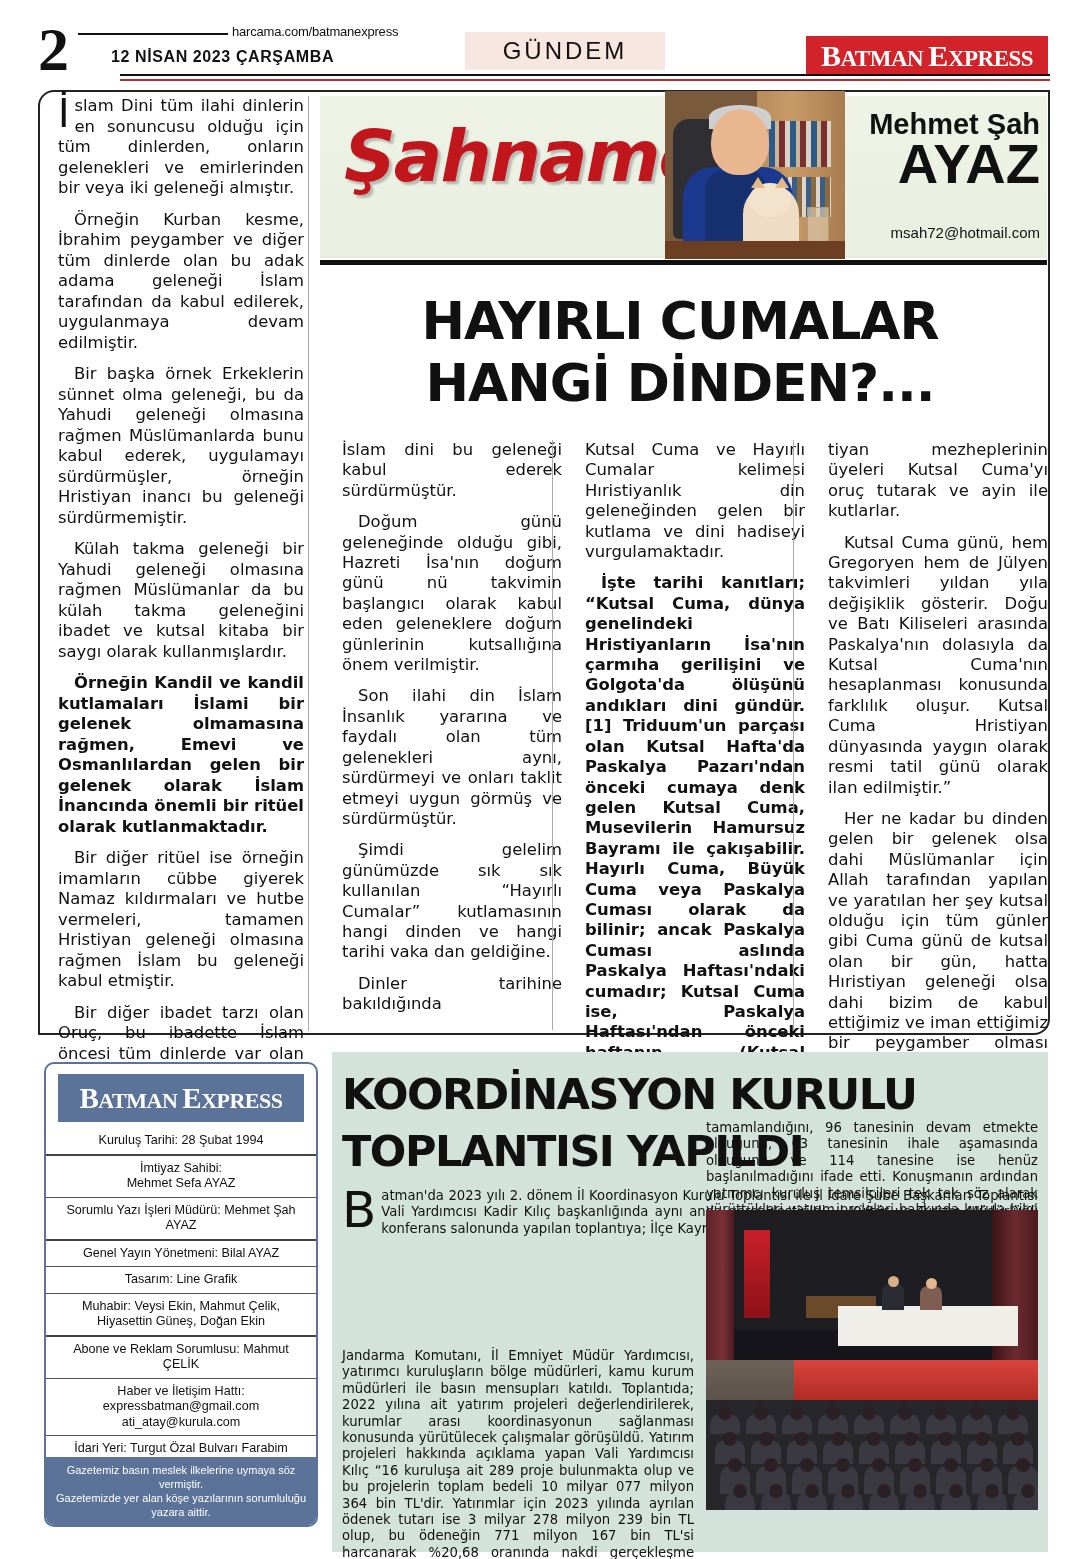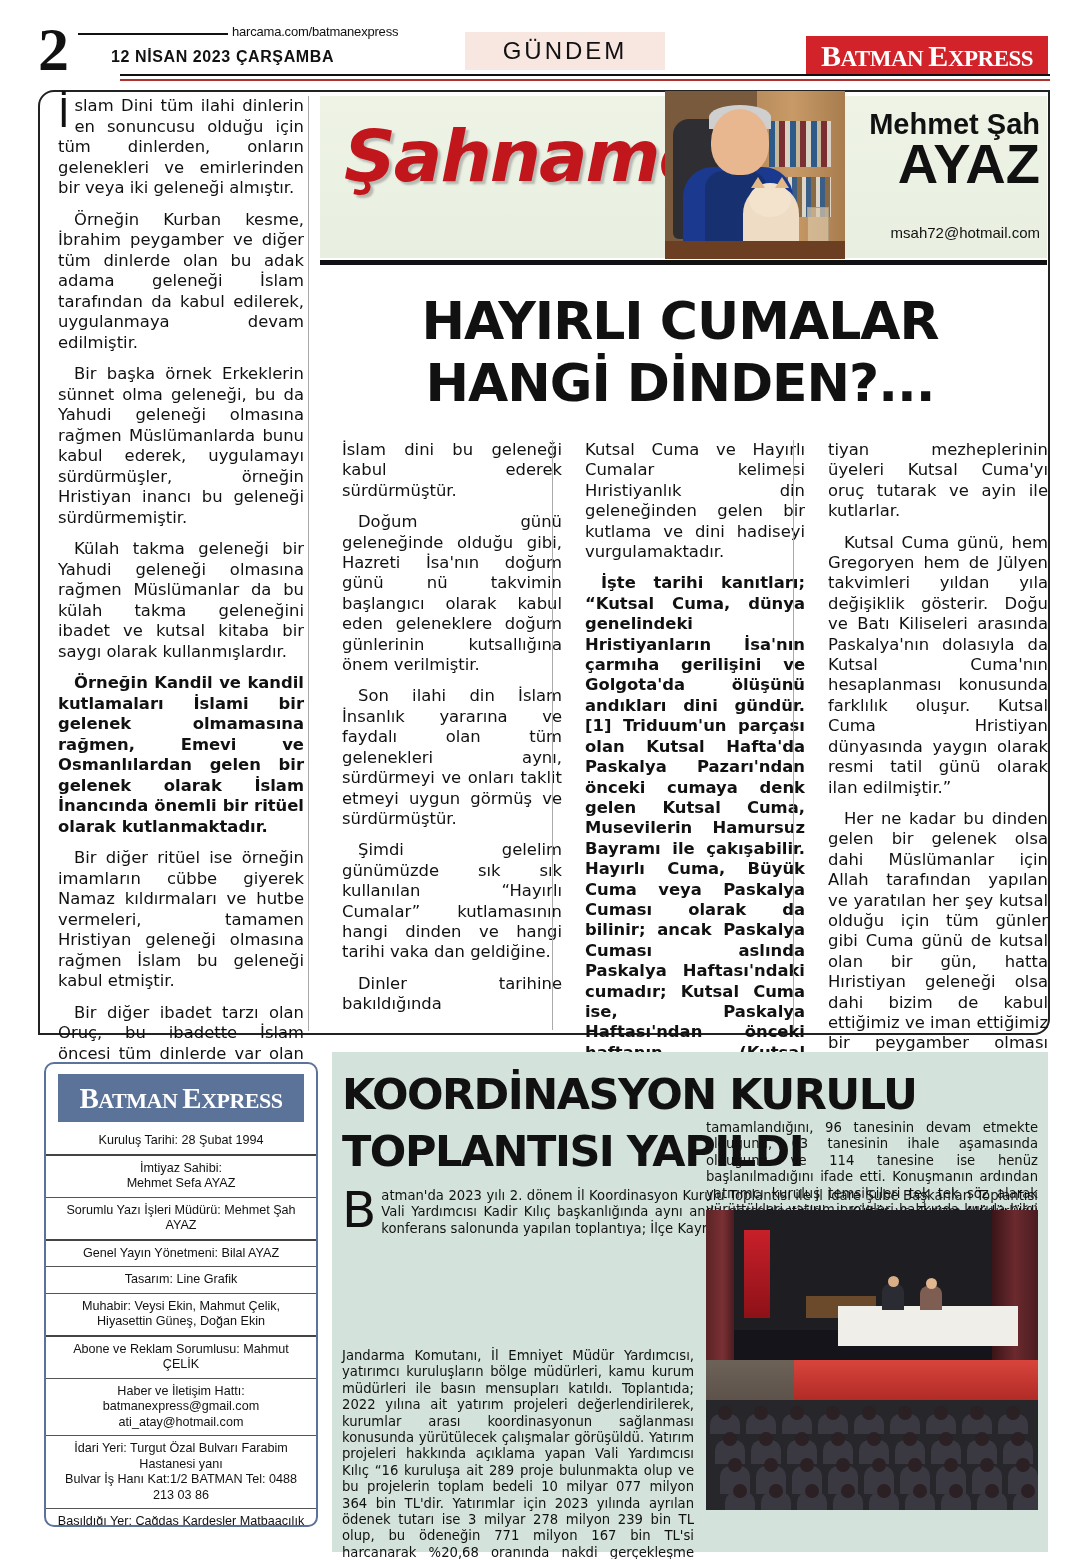--- a/index.html
+++ b/index.html
@@ -339,30 +339,34 @@
         </div>
         <div class="colo-row thick">
           <div>Muhabir: Veysi Ekin, Mahmut Çelik,</div>
           <div>Hiyasettin Güneş, Doğan Ekin</div>
         </div>
         <div class="colo-row">
           <div>Abone ve Reklam Sorumlusu: Mahmut ÇELİK</div>
         </div>
         <div class="colo-row">
           <div>Haber ve İletişim Hattı:</div>
-          <div>batmanexpress@gmail.com</div>
-          <div>ati_atay@hotmail.com</div>
+          <div>expressbatman@gmail.com</div>
+          <div>ati_atay@kurula.com</div>
         </div>
         <div class="colo-row">
           <div>İdari Yeri: Turgut Özal Bulvarı Farabim Hastanesi yanı</div>
           <div>Bulvar İş Hanı Kat:1/2 BATMAN Tel: 0488 213 03 86</div>
         </div>
         <div class="colo-row">
           <div>Basıldığı Yer: Çağdaş Kardeşler Matbaacılık</div>
         </div>
+      </div>
+    <div class="colo-footer" id="colo-footer">
+        <div>Gazetemiz basın meslek ilkelerine uymaya söz vermiştir.</div>
+        <div>Gazetemizde yer alan köşe yazılarının sorumluluğu yazara aittir.</div>
       </div>
   </div>
 
   <div class="news">
     <div class="news-headline">
       <div>KOORDİNASYON KURULU</div>
       <div>TOPLANTISI YAPILDI</div>
     </div>
     <div class="news-body">
       <div class="news-lead">

